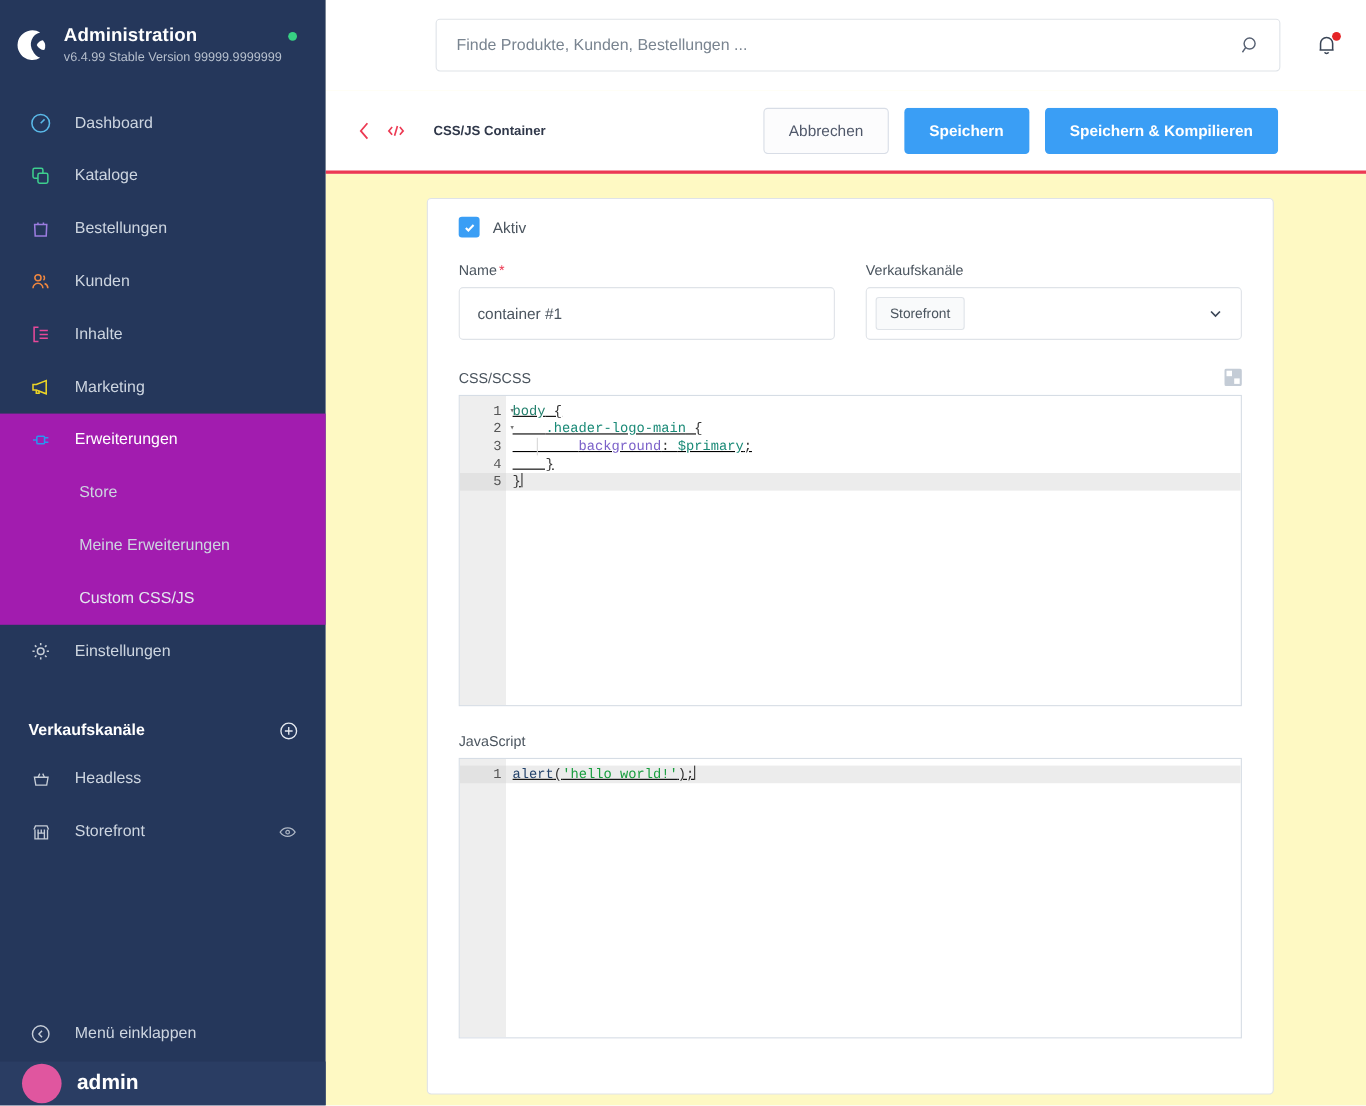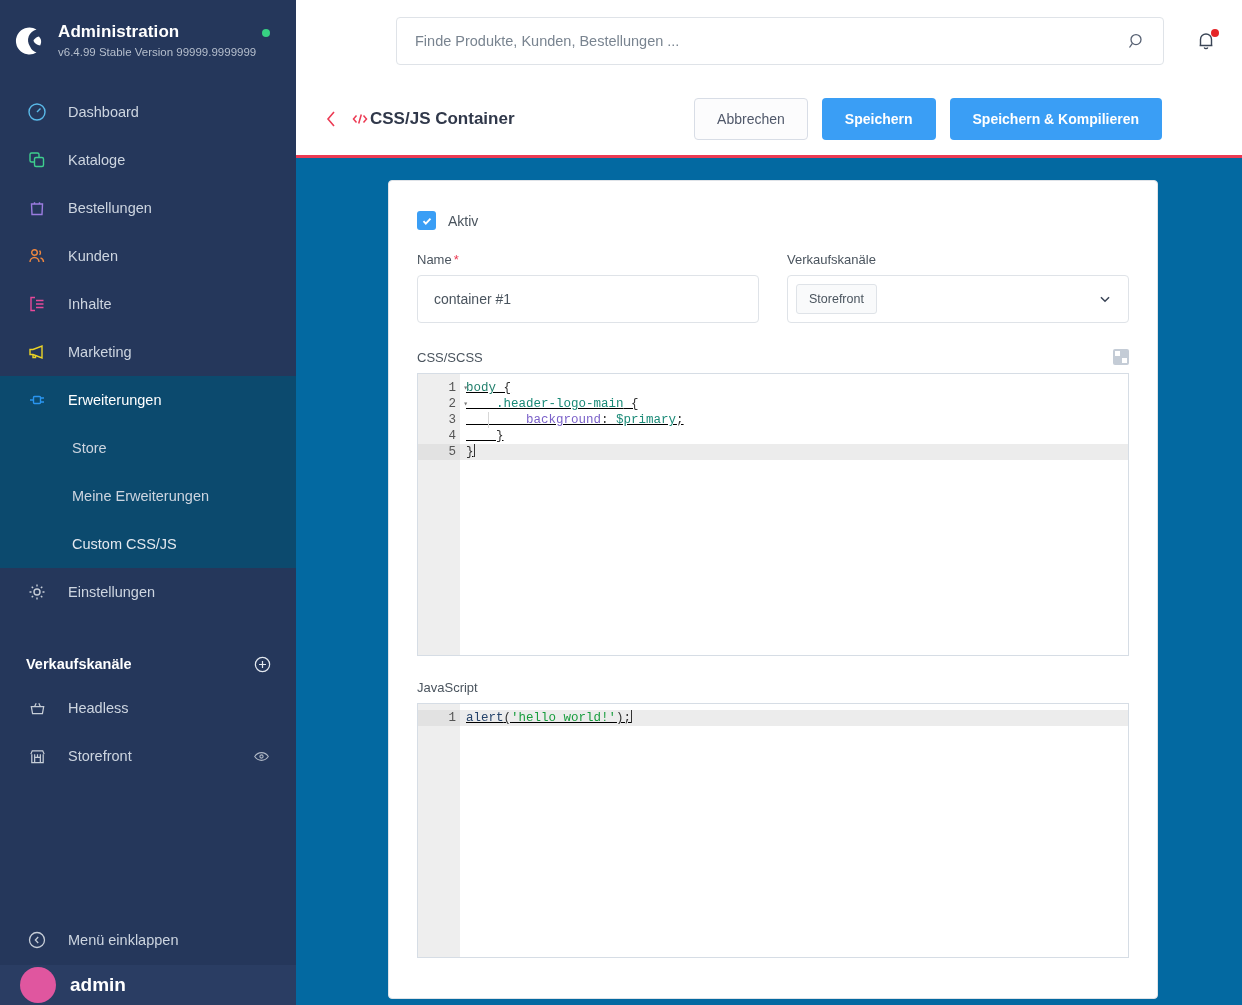--- a/index.html
+++ b/index.html
@@ -34,21 +34,21 @@
     width: 8px; height: 8px; border-radius: 50%; background: #37d183;
   }
 
   .sb-nav { padding-top: 6px; }
   .nav-item {
     height: 48px; display: flex; align-items: center; padding-left: 24px;
     font-size: 14.5px; color: #cdd5e0; cursor: pointer; position: relative;
   }
   .nav-item .nav-icon { width: 26px; height: 24px; flex: 0 0 26px; display:flex; align-items:center; justify-content:center; margin-right: 18px; }
   .nav-item.expanded-parent { color: #ffffff; }
-  .nav-group-open { background: #0c4a6e; }
+  .nav-group-open { background: #a21caf; }
   .nav-sub {
     height: 48px; display: flex; align-items: center; padding-left: 72px;
     font-size: 14.5px; color: #cdd5e0; cursor: pointer;
   }
   .nav-sub.active { color: #e3e8ef; }
 
   .sb-section {
     margin-top: 28px;
     padding: 0 24px 0 26px;
     height: 40px; display: flex; align-items: center; justify-content: space-between;
@@ -71,21 +71,21 @@
   }
   .sb-collapse .nav-icon { width: 26px; height: 24px; flex: 0 0 26px; display:flex; align-items:center; justify-content:center; margin-right: 18px; }
   .sb-user {
     height: 40px; background: #2a3d63; display:flex; align-items:center;
     padding-left: 20px; gap: 14px;
   }
   .avatar { width: 36px; height: 36px; border-radius: 50%; background: #e0569f; flex:0 0 36px; }
   .sb-user-name { font-size: 19px; font-weight: bold; color: #ffffff; }
 
   
-  .main { flex: 1 1 auto; height: 1005px; display: flex; flex-direction: column; background: #0369a1; }
+  .main { flex: 1 1 auto; height: 1005px; display: flex; flex-direction: column; background: #fef9c3; }
 
   .topbar {
     height: 82px; background: #ffffff; display: flex; align-items: center;
     padding: 0 0 0 0; flex: 0 0 82px;
   }
   .search-wrap {
     margin-left: 100px; width: 768px; height: 48px;
     border: 1px solid #dfe3e8; border-radius: 4px; background: #fff;
     display: flex; align-items: center; padding: 0 16px 0 18px;
   }
@@ -98,36 +98,36 @@
   .bell-wrap { margin-left: 30px; position: relative; cursor: pointer; display:flex; }
   .bell-dot { position: absolute; right: -1px; top: 0px; width: 8px; height: 8px; border-radius: 50%; background: #e52427; }
 
   .smartbar {
     height: 73px; background: #ffffff; border-bottom: 3px solid #ec3a53;
     display: flex; align-items: center; flex: 0 0 76px;
     padding-left: 22px; padding-right: 80px;
   }
   .sb-back { cursor: pointer; display:flex; padding: 4px 6px; }
   .sb-code-icon { cursor: pointer; display:flex; margin-left: 6px; }
-  .sb-page-title { font-size: 17px; font-weight: bold; color: #30384a; }
+  .sb-page-title { margin-left: 24px; font-size: 12px; font-weight: bold; color: #30384a; }
   .sb-actions { margin-left: auto; display: flex; align-items: center; gap: 14px; }
   .btn {
     height: 42px; border-radius: 4px; font-size: 14px; cursor: pointer;
     font-family: "Liberation Sans", sans-serif; padding: 0 22px;
     display: inline-flex; align-items: center; justify-content: center;
     border: 1px solid transparent; white-space: nowrap;
   }
   .btn-ghost { background: #fcfcfd; border-color: #d8dde6; color: #50586a; }
   .btn-primary { background: #3a9ef5; color: #ffffff; font-weight: bold; }
 
   .content { flex: 1 1 auto; overflow: hidden; padding: 22px 0 0 0; }
   .card {
     width: 770px; margin-left: 92px;
     background: #ffffff; border: 1px solid #dfe3e8; border-radius: 4px;
-    padding: 30px 28px 40px 28px;
+    padding: 16px 28px 40px 28px;
     min-height: 815px;
   }
 
   .checkbox-row { display: flex; align-items: center; gap: 12px; margin-bottom: 22px; }
   .checkbox {
     width: 19px; height: 19px; border-radius: 3px; background: #3a9ef5;
     display: flex; align-items: center; justify-content: center; cursor: pointer;
   }
   .checkbox-label { font-size: 14px; color: #4a545e; }
 

